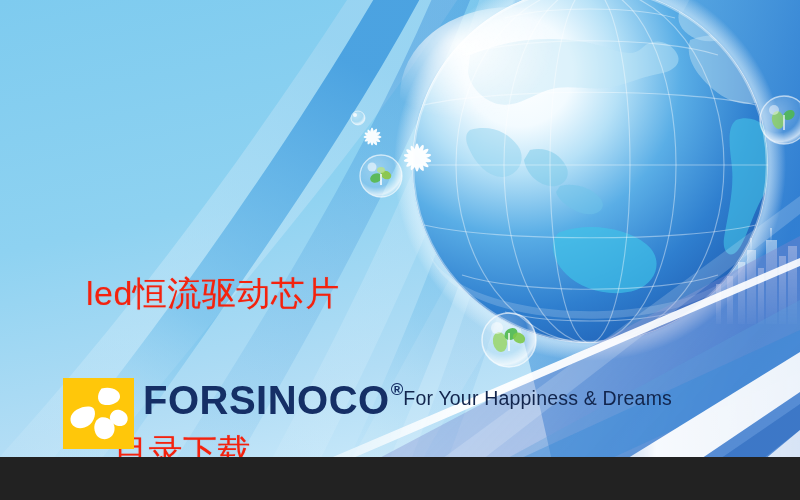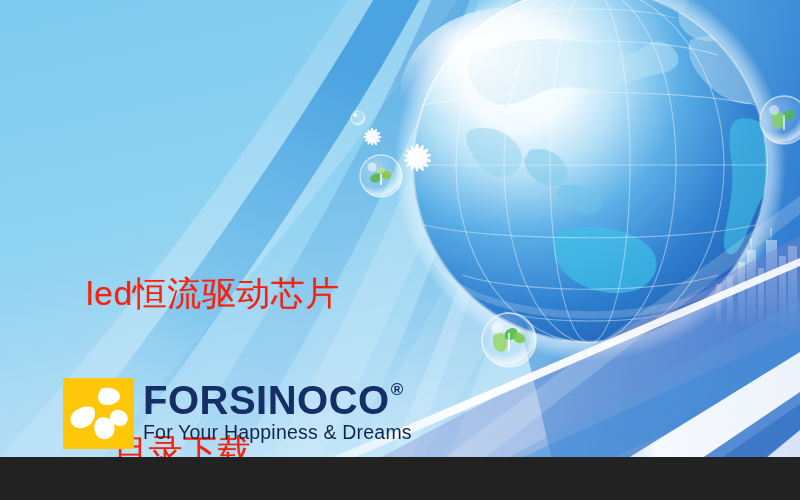--- a/index.html
+++ b/index.html
@@ -55,21 +55,21 @@
     height: 71px;
     background: #ffc70a;
     flex: 0 0 auto;
     position: relative;
   }
   #logo-mark svg { position:absolute; left:0; top:0; }
   #logo-text {
     margin-left: 9px;
     margin-top: 2px;
     display: flex;
-    flex-direction: column;
+    flex-direction: row;
     text-align: right;
   }
   #brand-row {
     display: flex;
     align-items: flex-start;
     line-height: 1;
   }
   #brand-name {
     color: #152f66;
     font-size: 40px;
@@ -82,21 +82,21 @@
     font-size: 17px;
     font-weight: bold;
     line-height: 1;
     margin-top: 1px;
     margin-left: 1px;
   }
   #tagline {
     color: #12254d;
     font-size: 19.5px;
     letter-spacing: 0.2px;
-    margin-top: 2px;
+    margin-top: 8px;
     line-height: 1.1;
   }
 </style>
 </head>
 <body>
 
 <div id="banner">
 
   <div class="layer">
     <svg viewBox="0 0 800 500" xmlns="http://www.w3.org/2000/svg">

